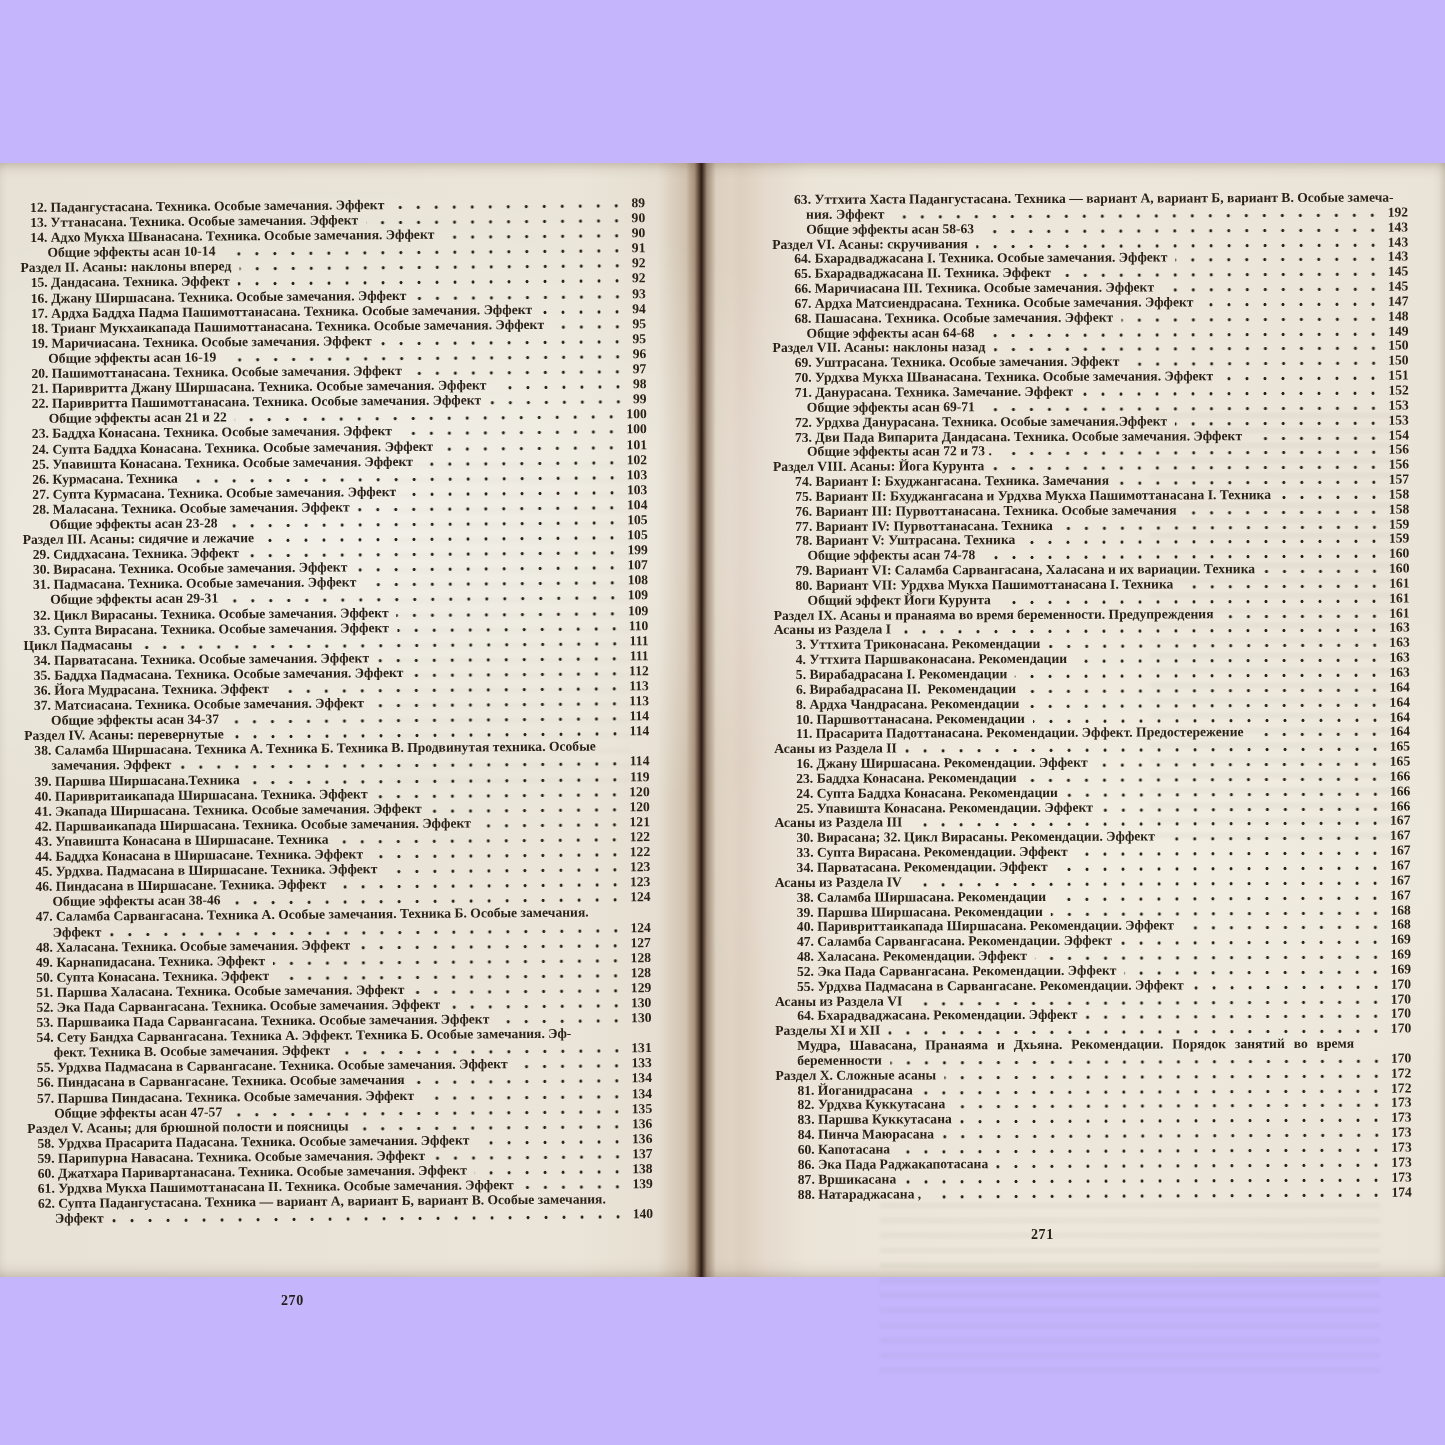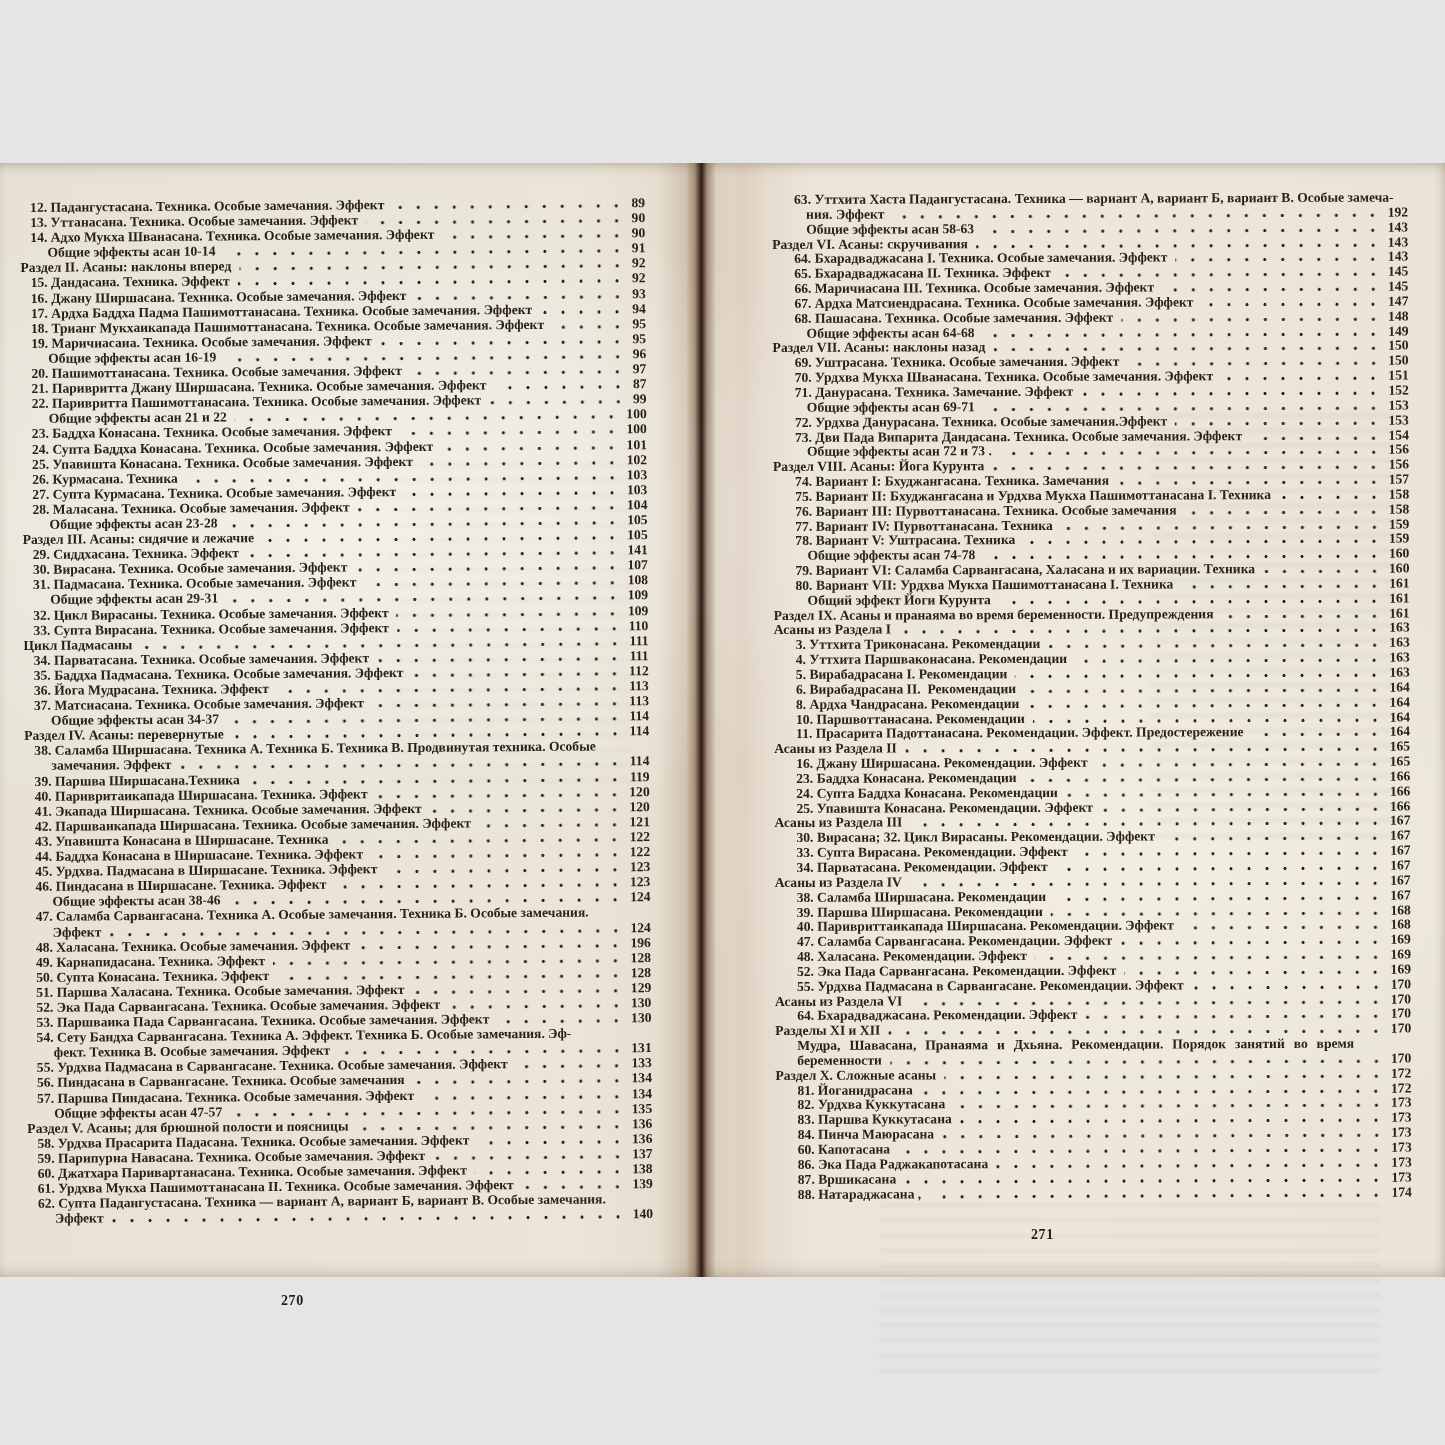--- a/index.html
+++ b/index.html
@@ -1,16 +1,16 @@
 <!DOCTYPE html>
 <html><head>
 <meta charset="utf-8">
 <style>
   html,body{margin:0;padding:0;background:#ffffff;}
-  .stage{position:relative;width:1445px;height:1445px;background:#e5e5e5;overflow:hidden;
+  .stage{position:relative;width:1445px;height:1445px;background:#c4b5fd;overflow:hidden;
          font-family:"Liberation Serif","DejaVu Serif",serif;}
   .spread{position:absolute;left:0;top:163px;width:1445px;height:1114px;
     background:
       radial-gradient(900px 520px at 24% 32%, rgba(255,255,255,0.45), rgba(255,255,255,0) 65%),
       radial-gradient(800px 500px at 80% 62%, rgba(255,251,240,0.35), rgba(255,255,255,0) 60%),
       linear-gradient(90deg, rgba(174,128,112,0) 49.6%, rgba(174,128,112,0.16) 51.3%, rgba(174,128,112,0) 56%),
       linear-gradient(90deg,#e7e2d5 0%,#eae5d8 40%,#e6dfd1 45.5%,#cdbda9 47.8%,#d8ccba 49.2%,#e5dccd 50.6%,#ebe5d8 53%,#ece7da 75%,#e9e4d7 100%);
     box-shadow: inset 0 9px 14px -8px rgba(96,76,55,0.35), inset 0 -11px 16px -10px rgba(96,76,55,0.32), inset -6px 0 12px -6px rgba(96,76,55,0.25);}
   .gutter{position:absolute;left:686px;top:163px;width:30px;height:1114px;
     background:linear-gradient(90deg, rgba(110,82,60,0) 0%, rgba(122,92,68,0.45) 28%,
@@ -108,21 +108,21 @@
         <span class="p">96</span>
       </div>
       <div class="row item">
         <span class="t">20. Пашимоттанасана. Техника. Особые замечания. Эффект</span>
         <span class="dots"></span>
         <span class="p">97</span>
       </div>
       <div class="row item">
         <span class="t">21. Паривритта Джану Ширшасана. Техника. Особые замечания. Эффект</span>
         <span class="dots"></span>
-        <span class="p">87</span>
+        <span class="p">98</span>
       </div>
       <div class="row item">
         <span class="t">22. Паривритта Пашимоттанасана. Техника. Особые замечания. Эффект</span>
         <span class="dots"></span>
         <span class="p">99</span>
       </div>
       <div class="row cont">
         <span class="t">Общие эффекты асан 21 и 22</span>
         <span class="dots"></span>
         <span class="p">100</span>
@@ -163,21 +163,21 @@
         <span class="p">105</span>
       </div>
       <div class="row sec">
         <span class="t">Раздел III. Асаны: сидячие и лежачие</span>
         <span class="dots"></span>
         <span class="p">105</span>
       </div>
       <div class="row item">
         <span class="t">29. Сиддхасана. Техника. Эффект</span>
         <span class="dots"></span>
-        <span class="p">141</span>
+        <span class="p">199</span>
       </div>
       <div class="row item">
         <span class="t">30. Вирасана. Техника. Особые замечания. Эффект</span>
         <span class="dots"></span>
         <span class="p">107</span>
       </div>
       <div class="row item">
         <span class="t">31. Падмасана. Техника. Особые замечания. Эффект</span>
         <span class="dots"></span>
         <span class="p">108</span>
@@ -289,21 +289,21 @@
         <span class="t">47. Саламба Сарвангасана. Техника А. Особые замечания. Техника Б. Особые замечания.</span>
       </div>
       <div class="row cont">
         <span class="t">Эффект</span>
         <span class="dots"></span>
         <span class="p">124</span>
       </div>
       <div class="row item">
         <span class="t">48. Халасана. Техника. Особые замечания. Эффект</span>
         <span class="dots"></span>
-        <span class="p">196</span>
+        <span class="p">127</span>
       </div>
       <div class="row item">
         <span class="t">49. Карнапидасана. Техника. Эффект</span>
         <span class="dots"></span>
         <span class="p">128</span>
       </div>
       <div class="row item">
         <span class="t">50. Супта Конасана. Техника. Эффект</span>
         <span class="dots"></span>
         <span class="p">128</span>

